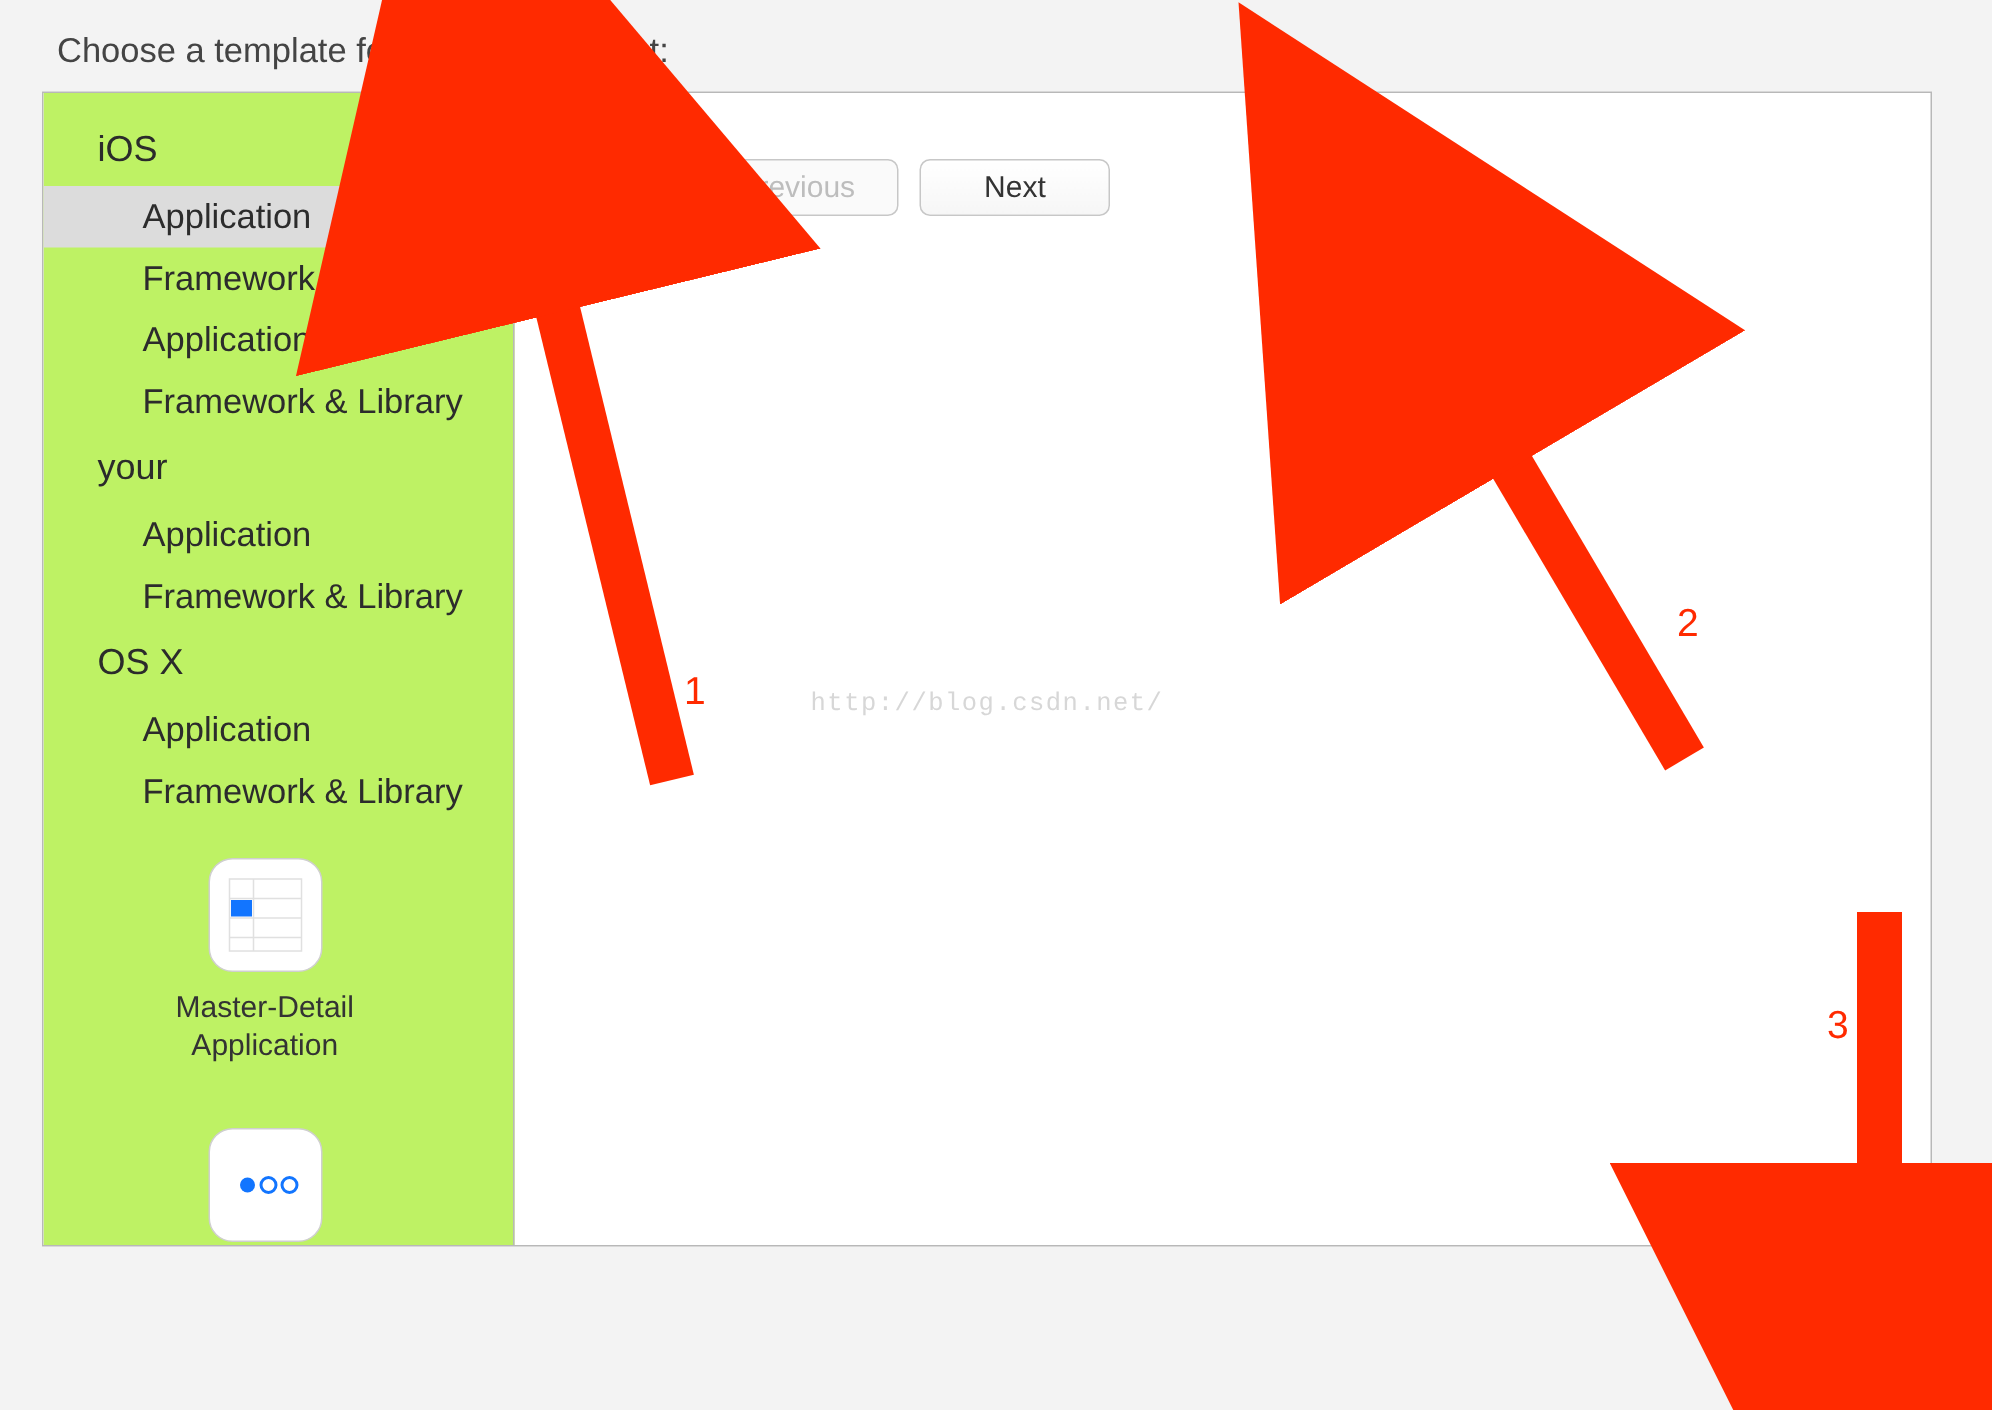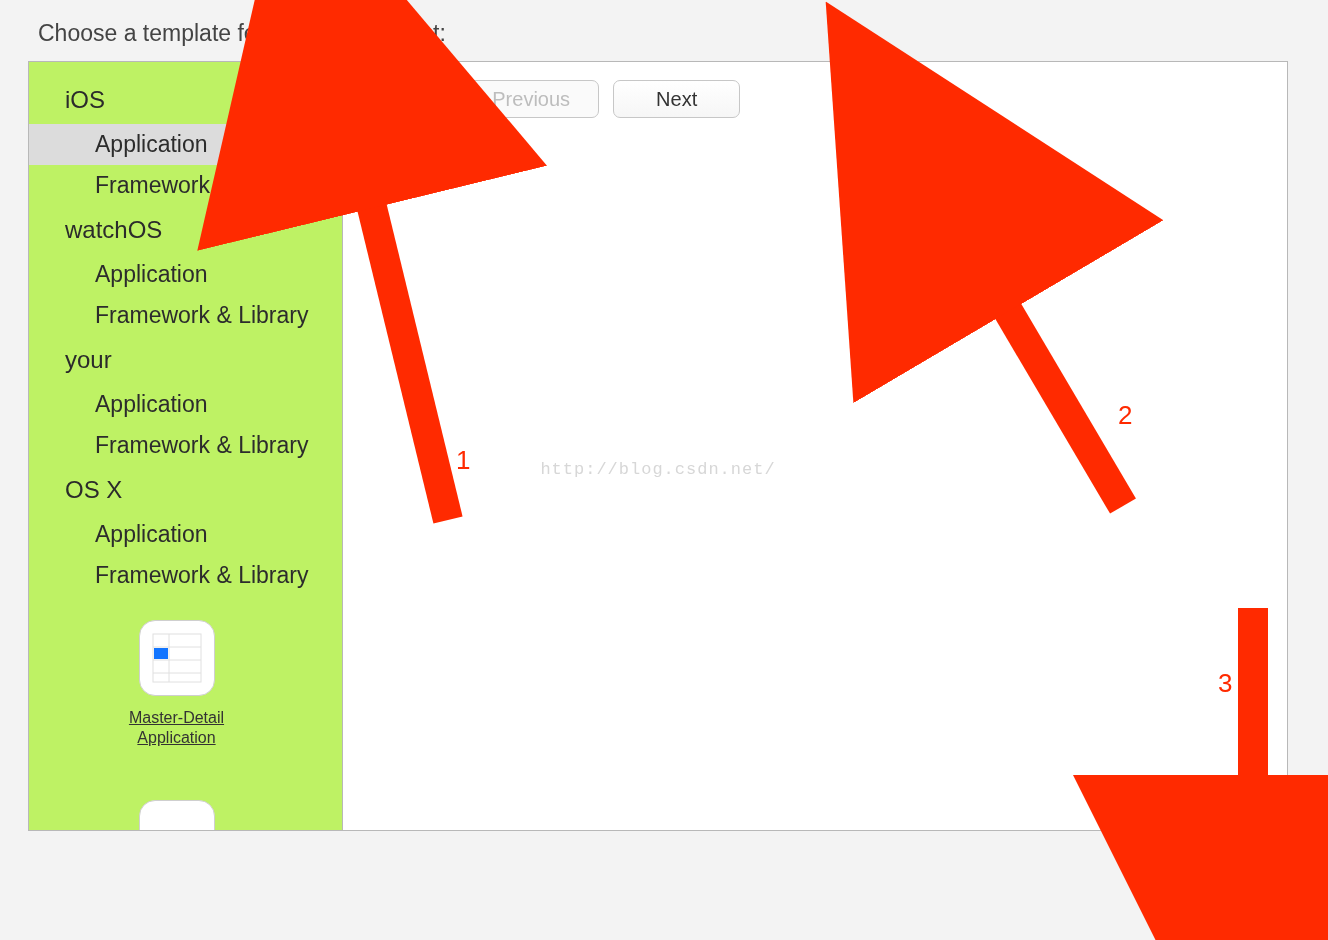--- a/index.html
+++ b/index.html
@@ -83,30 +83,29 @@
     height: 76px;
     margin: 0 auto 12px auto;
     border: 1.5px solid #cfcfcf;
     border-radius: 16px;
     background: #ffffff;
     display: flex;
     align-items: center;
     justify-content: center;
   }
   .tpl-label {
-    font-size: 16px;
+    font-size: 20px;
     color: #333;
     line-height: 1.25;
     white-space: pre-line;
-    text-decoration: underline;
   }
   
   .footer {
     display: flex;
-    margin-top: 18px;
+    margin-top: 44px;
   }
   .btn {
     height: 38px;
     border: 1px solid #c7c7c7;
     border-radius: 7px;
     background: linear-gradient(#ffffff, #f6f6f6);
     font-size: 20px;
     color: #333;
     padding: 0 28px;
     cursor: pointer;
@@ -154,21 +153,20 @@
 
   <div class="header">Choose a template for your new project:</div>
 
   <div class="panel">
 
     <div class="sidebar">
       <div class="sb-group">iOS</div>
       <div class="sb-item selected">Application</div>
       <div class="sb-item">Framework &amp; Library</div>
 
-      <div class="sb-group">watchOS</div>
       <div class="sb-item">Application</div>
       <div class="sb-item">Framework &amp; Library</div>
 
       <div class="sb-group">your</div>
       <div class="sb-item">Application</div>
       <div class="sb-item">Framework &amp; Library</div>
 
       <div class="sb-group">OS X</div>
       <div class="sb-item">Application</div>
       <div class="sb-item">Framework &amp; Library</div>

